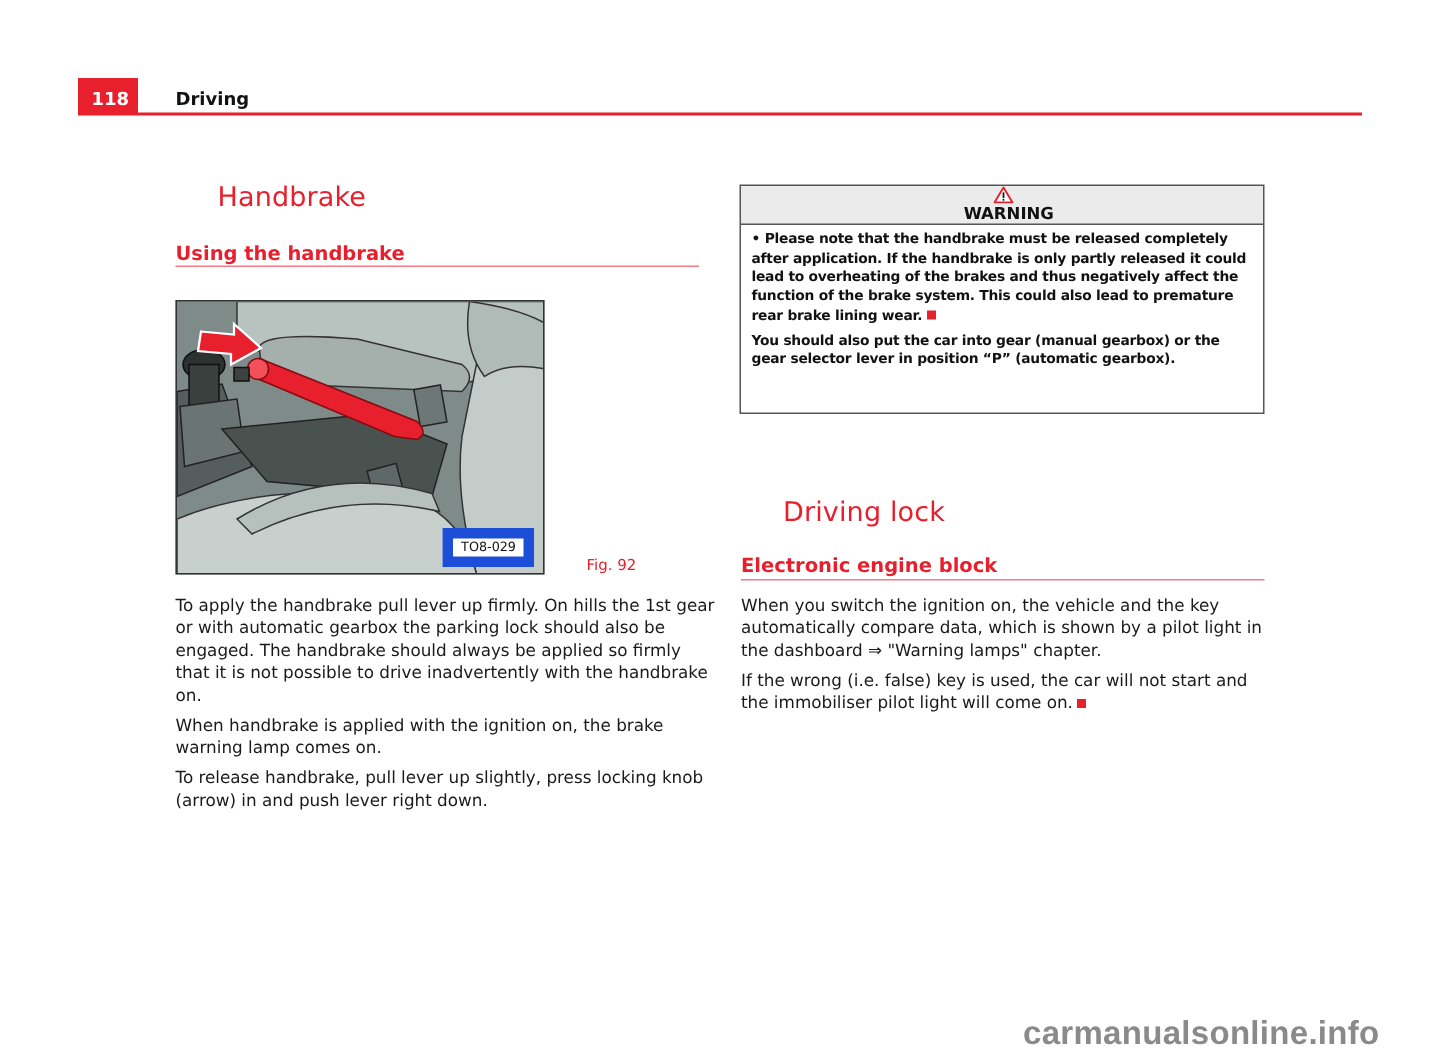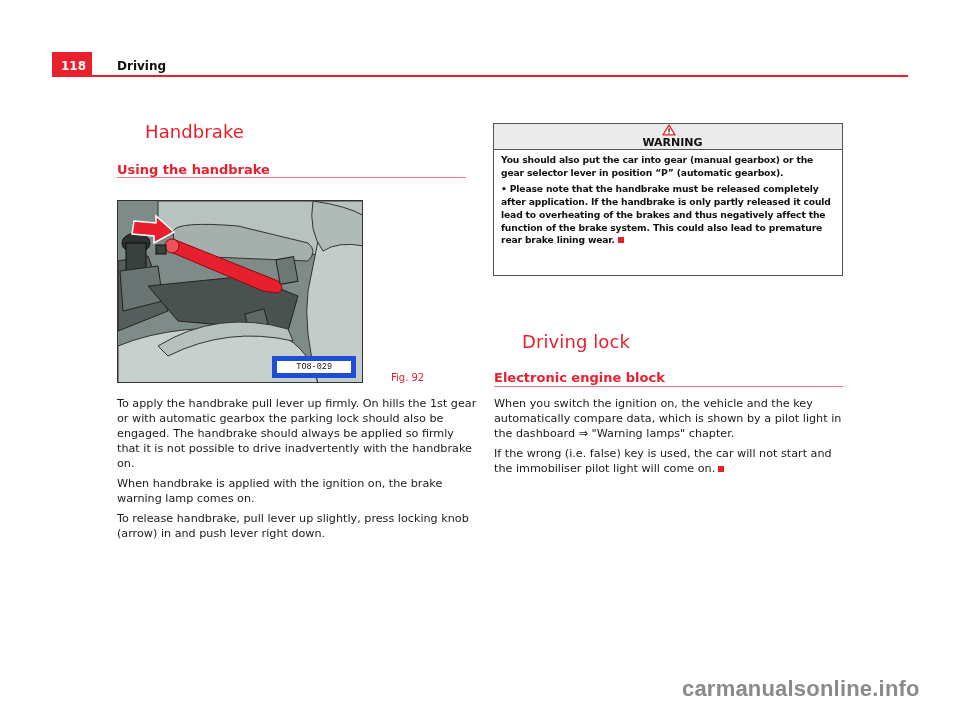--- a/index.html
+++ b/index.html
@@ -21,22 +21,22 @@
     .h1 { position: absolute; font-size: 18px; color: #e8202e; font-weight: normal; letter-spacing: 0.1px; margin-left: 28px; }
     .h2 { position: absolute; font-size: 13px; color: #e8202e; font-weight: bold; }
     .h2-rule { position: absolute; height: 1px; background: #f07c86; }
 
     .figure {
       position: absolute; left: 117px; top: 200px; width: 246px; height: 183px;
       border: 1px solid #333; background: #8d9995; overflow: hidden;
     }
     .figure svg { display: block; }
     .fig-code {
-      position: absolute; right: 6px; bottom: 4px; background: #fff; border: 5px solid #1d4ed8;
-      font-size: 8.5px; padding: 1px 19px; color: #111; font-family: Liberation Mono, monospace;
+      position: absolute; right: 6px; bottom: 4px; background: #fff; border: 7px solid #1d4ed8;
+      font-size: 8.5px; padding: 1px 5px; color: #111;
     }
     .fig-label { position: absolute; left: 391px; top: 372px; font-size: 10px; color: #e8202e; }
 
     .body-text { position: absolute; font-size: 11.2px; line-height: 15px; color: #1a1a1a; }
     .body-text p { margin-bottom: 5px; }
 
     .warning {
       position: absolute; left: 493px; top: 123px; width: 350px; height: 153px;
       border: 1px solid #555;
     }
@@ -109,22 +109,22 @@
 <div class="warning">
   <div class="warning-head">
     <svg width="20" height="17" viewBox="0 0 20 17">
       <path d="M10 1.5 L18.5 15.5 L1.5 15.5 Z" fill="#fff" stroke="#e8202e" stroke-width="1.8" stroke-linejoin="round"></path>
       <rect x="9.2" y="6" width="1.6" height="5.5" fill="#111"></rect>
       <rect x="9.2" y="12.3" width="1.6" height="1.6" fill="#111"></rect>
     </svg>
     <span class="warning-title">WARNING</span>
   </div>
   <div class="warning-body">
+    <p><span>• Please note that the handbrake must be released completely after application. If the handbrake is only partly released it could lead to overheating of the brakes and thus negatively affect the function of the brake system. This could also lead to premature rear brake lining wear.</span><span class="end-mark"></span></p>
     <p>You should also put the car into gear (manual gearbox) or the gear selector lever in position “P” (automatic gearbox).</p>
-    <p><span>• Please note that the handbrake must be released completely after application. If the handbrake is only partly released it could lead to overheating of the brakes and thus negatively affect the function of the brake system. This could also lead to premature rear brake lining wear.</span><span class="end-mark"></span></p>
   </div>
 </div>
 
 <div class="h1" style="left:494px; top:331px;">Driving lock</div>
 <div class="h2" style="left:494px; top:370px;">Electronic engine block</div>
 <div class="h2-rule" style="left:494px; top:386px; width:349px;"></div>
 
 <div class="body-text" style="left:494px; top:396px; width:352px;">
   <p>When you switch the ignition on, the vehicle and the key automatically compare data, which is shown by a pilot light in the dashboard ⇒ "Warning lamps" chapter.</p>
   <p><span>If the wrong (i.e. false) key is used, the car will not start and the immobiliser pilot light will come on.</span><span class="end-mark"></span></p>

